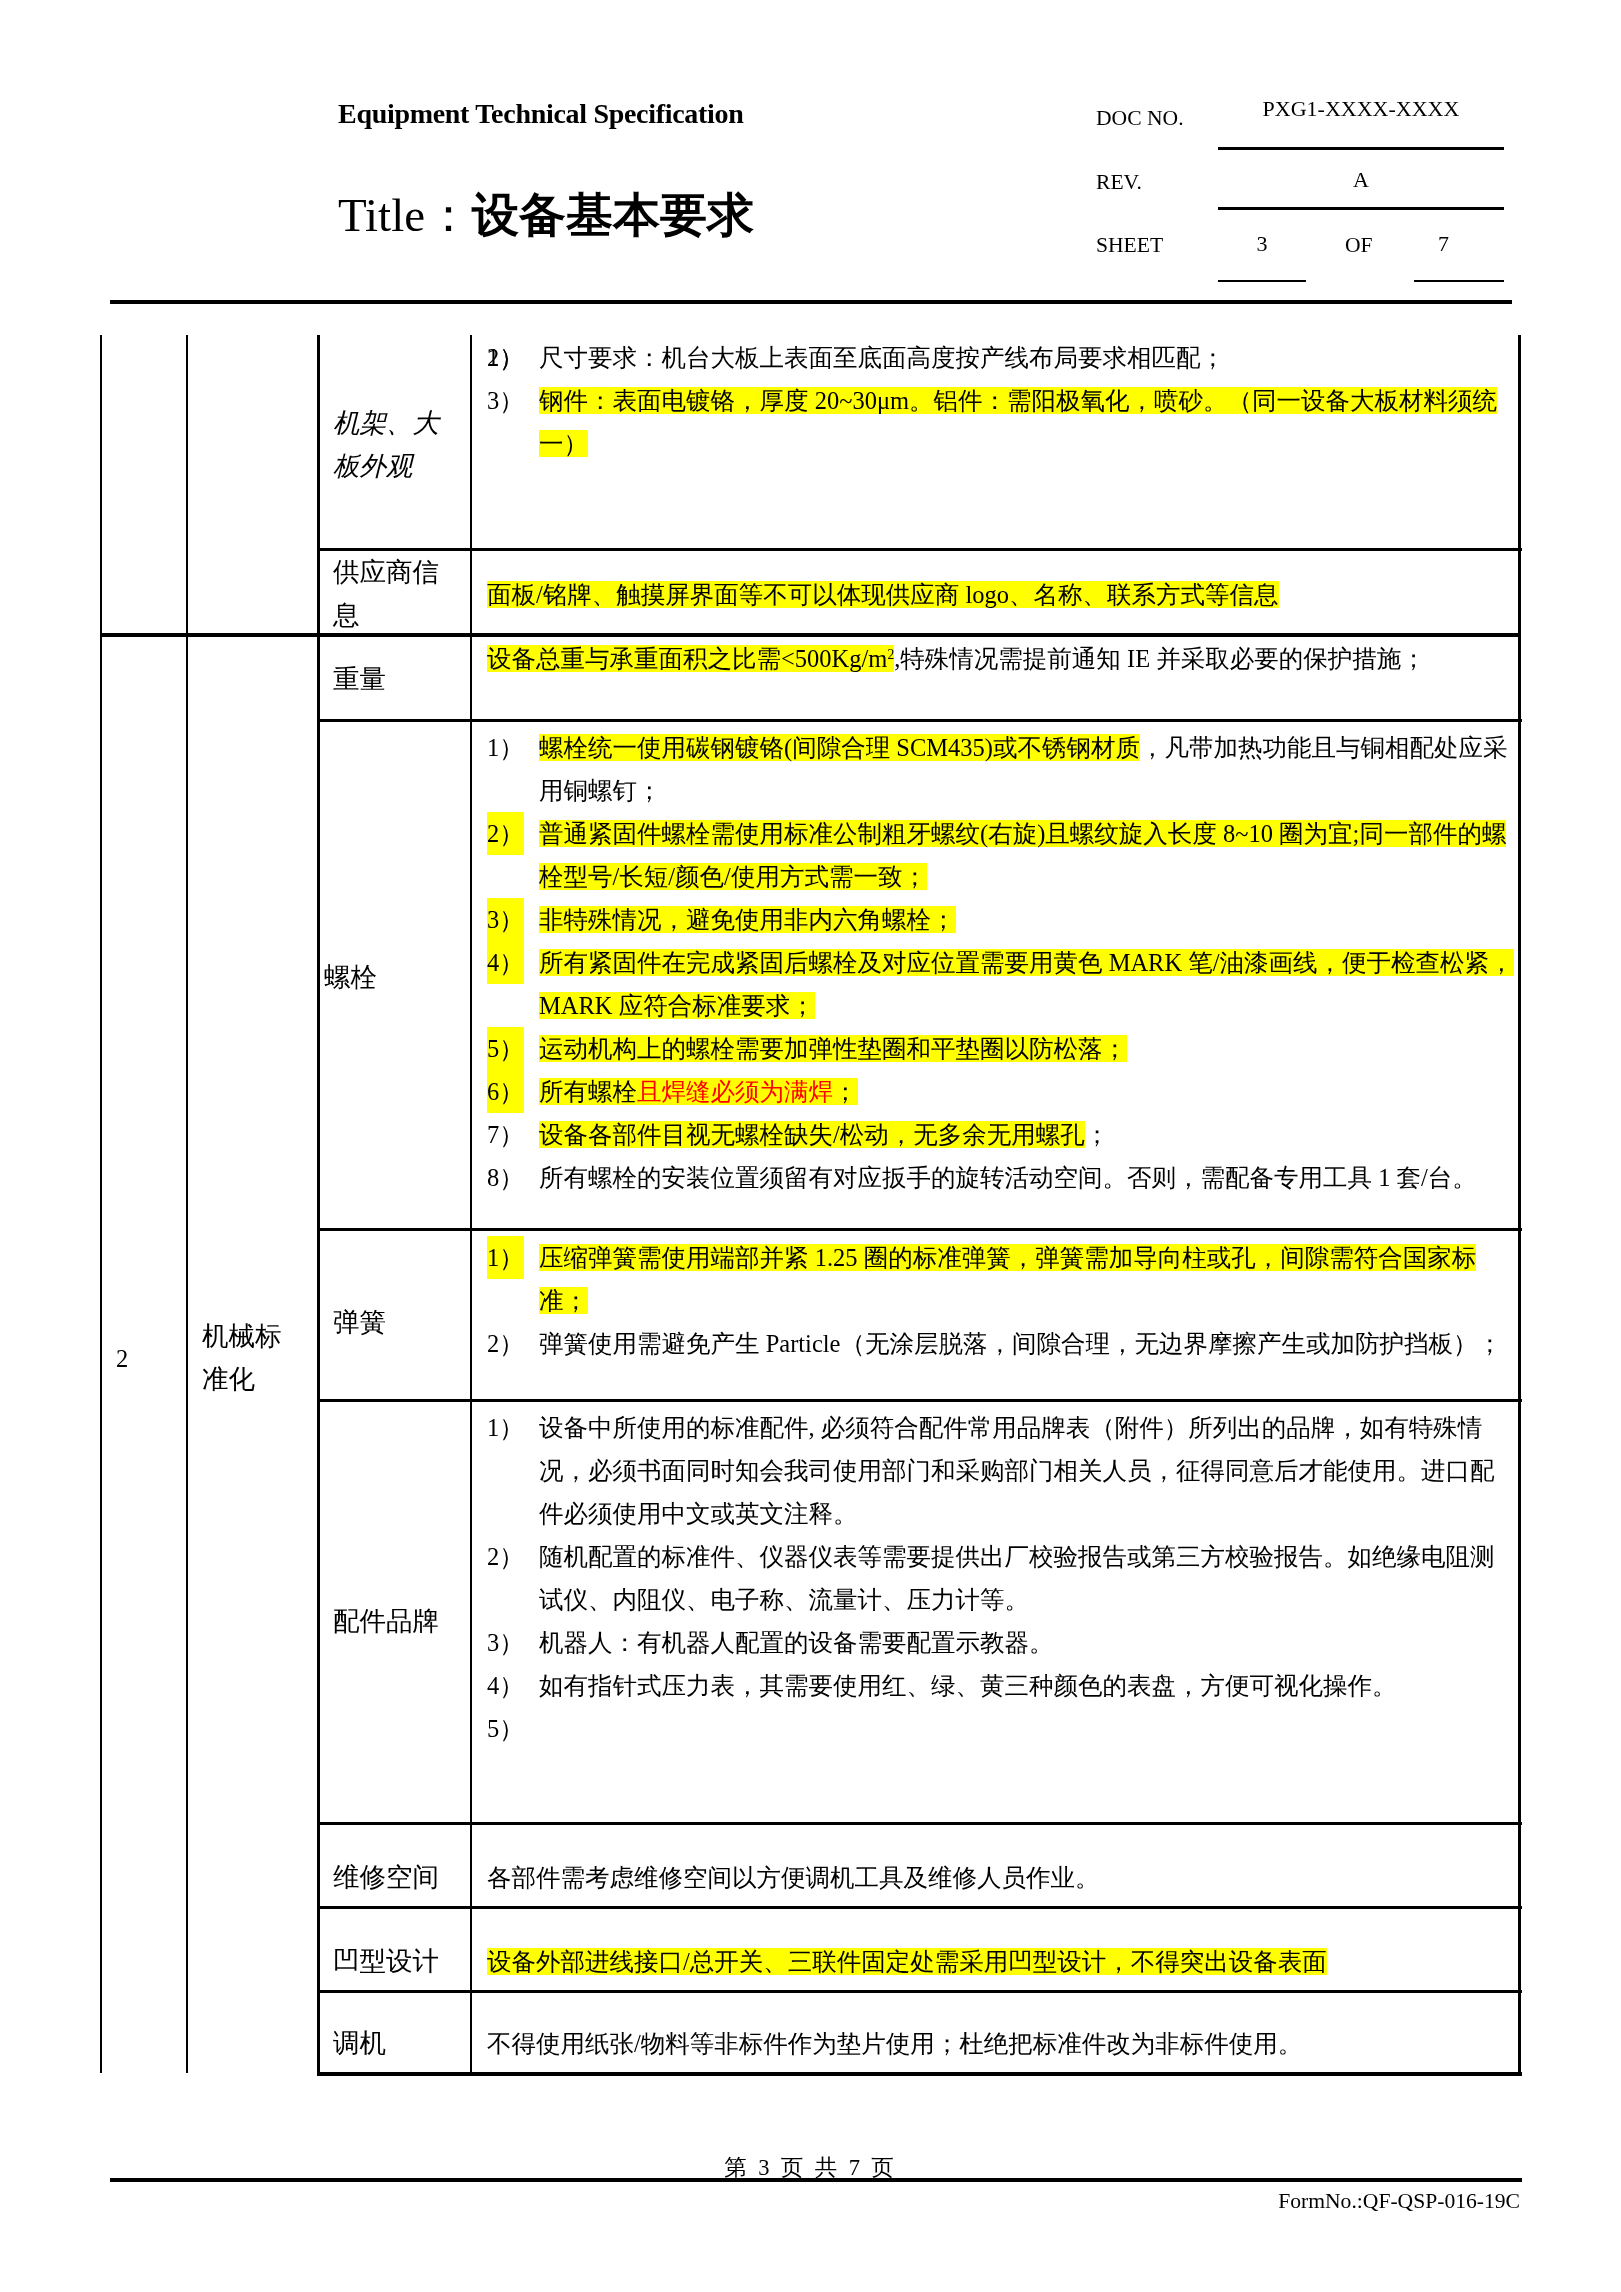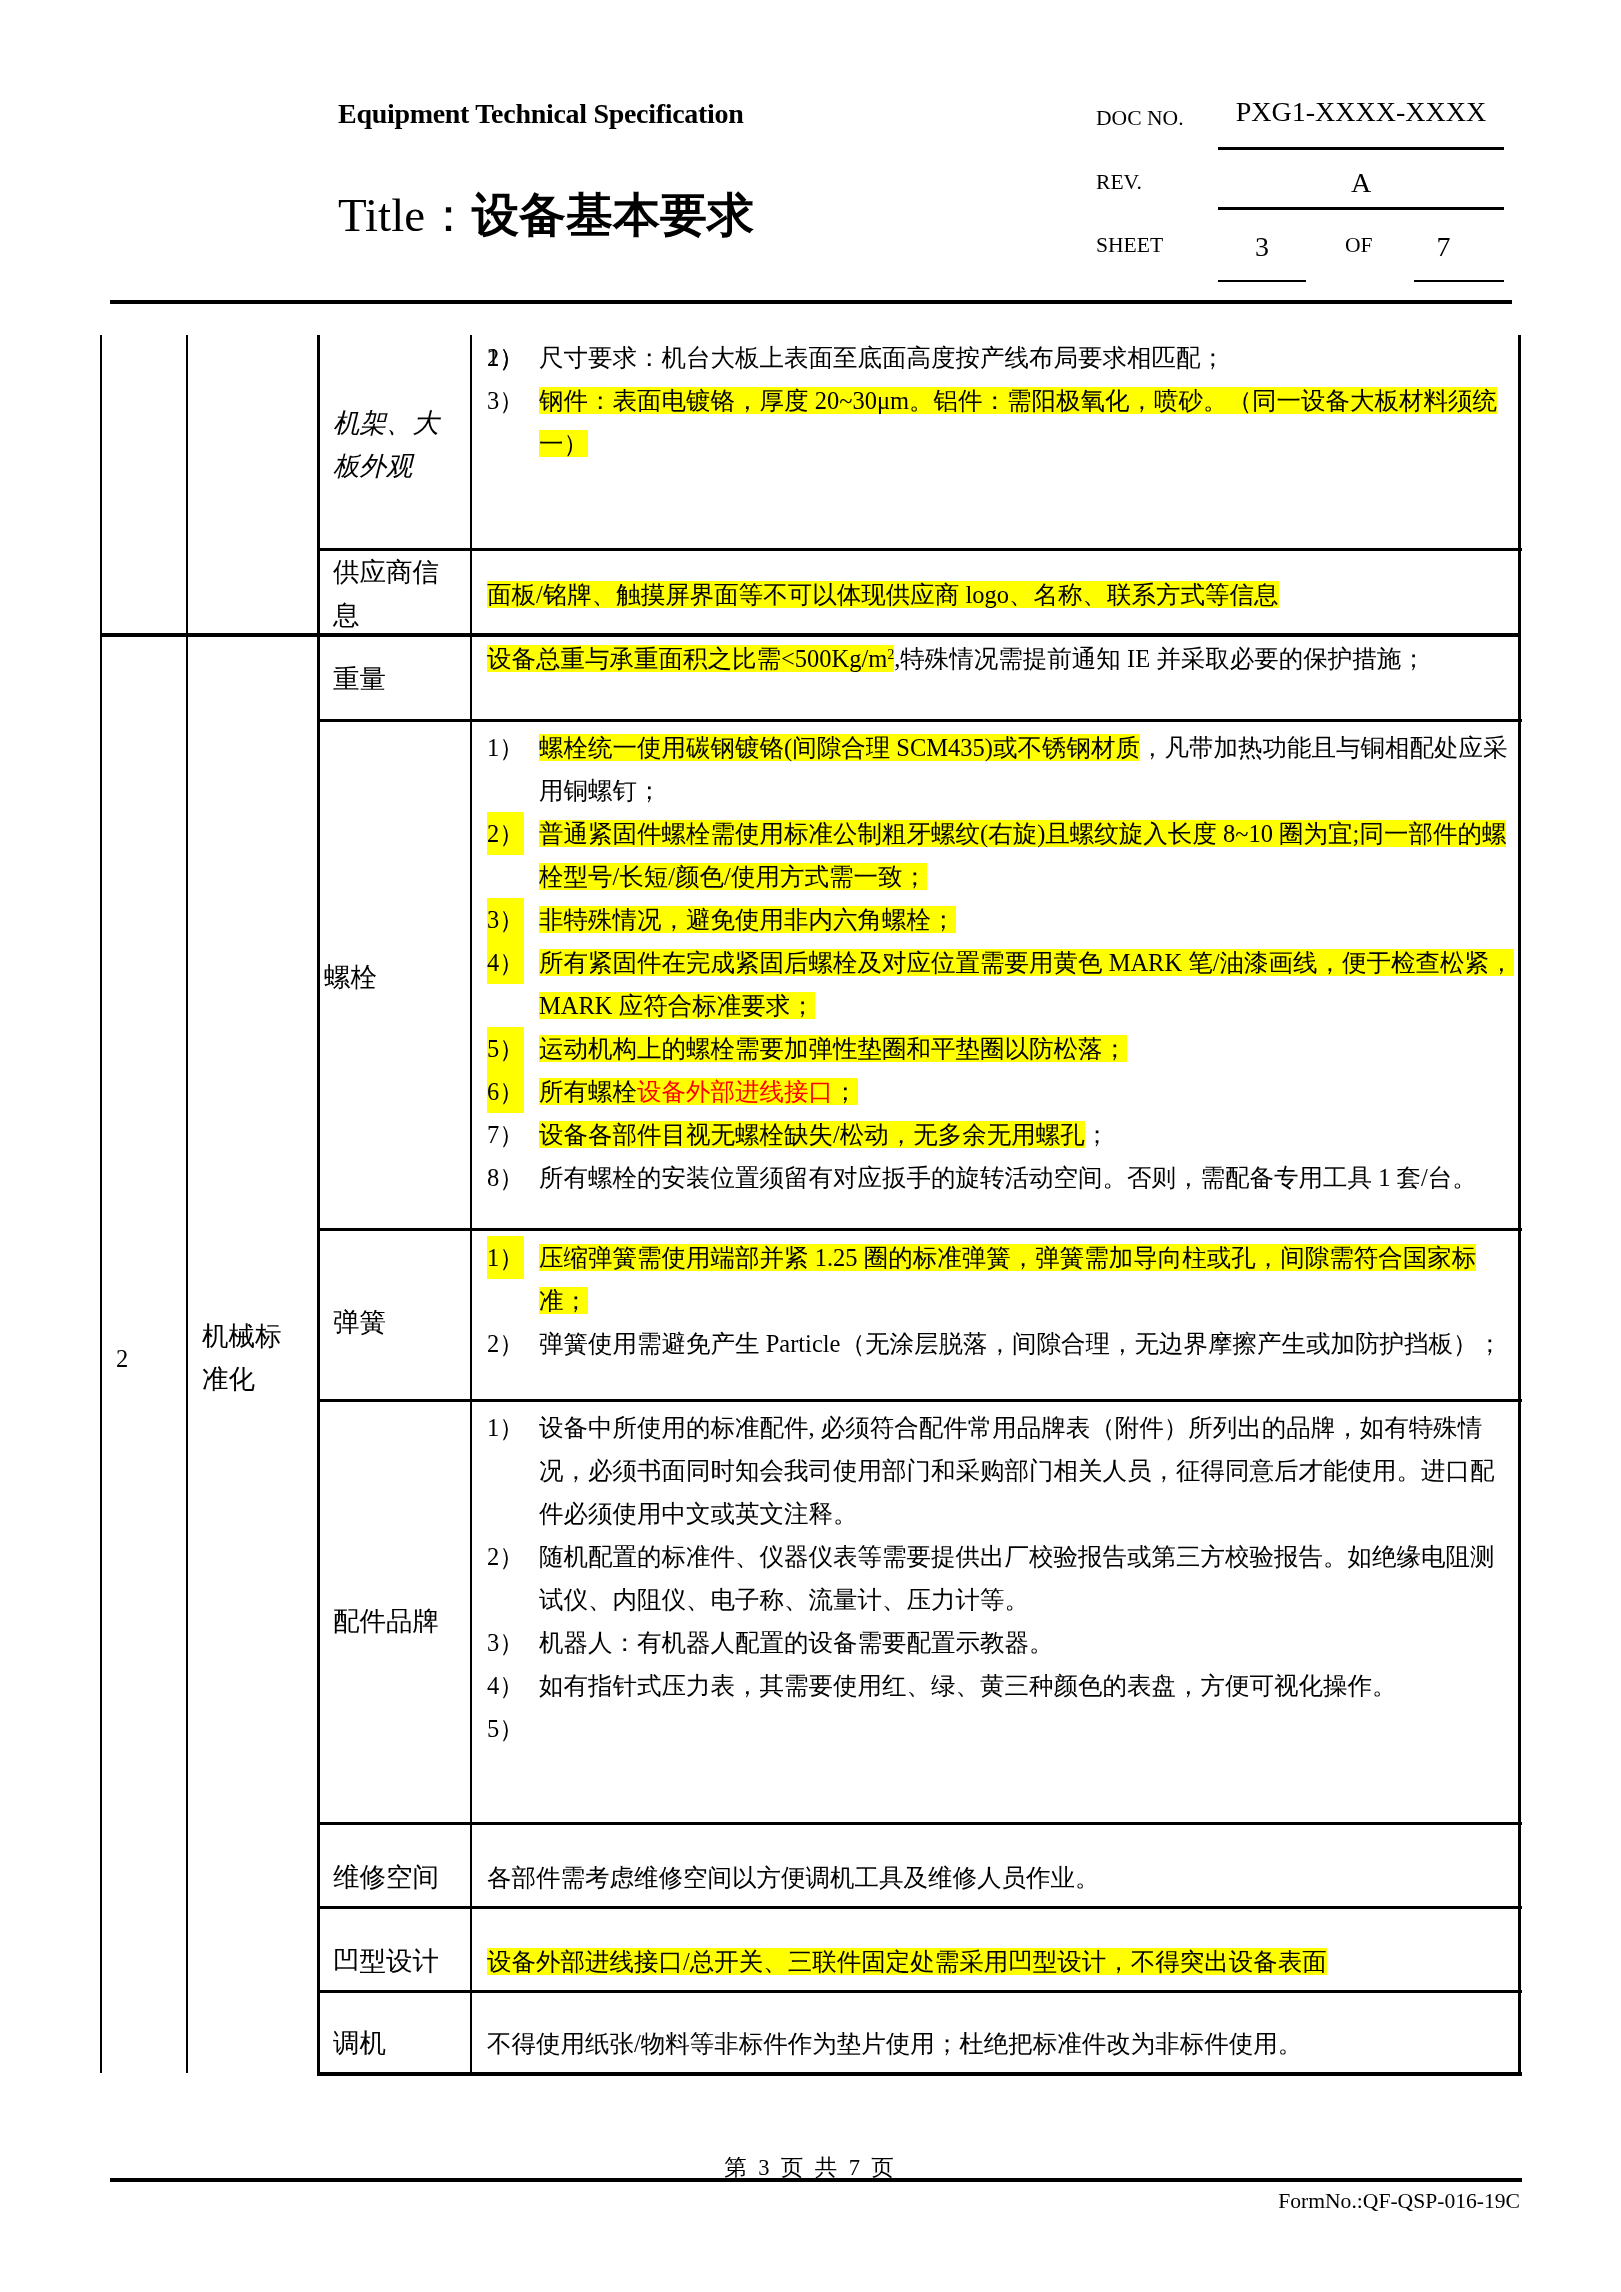--- a/index.html
+++ b/index.html
@@ -3,21 +3,21 @@
 <meta charset="utf-8">
 <style>
   html, body { margin: 0; padding: 0; background: #ffffff; }
   body { width: 1621px; height: 2293px; position: relative; overflow: hidden;
          font-family: "Liberation Serif", "DejaVu Serif", serif; color: #000; }
   .abs { position: absolute; }
   .doc-title { left: 338px; top: 98px; font-size: 28px; font-weight: bold; white-space: nowrap; letter-spacing: -0.3px; }
   .title-line { left: 338px; top: 184px; font-size: 47px; white-space: nowrap; }
   .title-line .zh { font-weight: bold; }
   .meta-label { font-size: 21.6px; white-space: nowrap; }
-  .meta-val { font-size: 28px; white-space: nowrap; text-align: center; }
+  .meta-val { font-size: 22px; white-space: nowrap; text-align: center; }
   .hline { position: absolute; background: #000; }
   .vline { position: absolute; background: #000; }
   .cell-label { position: absolute; font-size: 26.5px; line-height: 43px; }
   .content { position: absolute; font-size: 24.5px; line-height: 43px; }
   .item { position: relative; padding-left: 52px; }
   .item .num { position: absolute; left: 0; top: 0; }
   .hl { background: #ffff00; }
   .red { color: #ff0000; }
   .footer-page { left: 0; width: 1621px; top: 2152px; text-align: center; font-size: 22.5px; letter-spacing: 2.9px; }
   .footer-form { right: 101px; top: 2189px; font-size: 21.6px; white-space: nowrap; }
@@ -87,21 +87,21 @@
   <div class="cell-label" style="left:333px; top:658px;">重量</div>
   <div class="content" style="left:487px; top:637px; width:1027px;"><span class="hl"><span>设备总重与承重面积之比需&lt;500Kg/m</span><sup>2</sup></span><span>,特殊情况需提前通知 IE 并采取必要的保护措施；</span></div>
 
   <div class="cell-label" style="left:324px; top:956px;">螺栓</div>
   <div class="content" style="left:487px; top:726px; width:1027px;">
     <div class="item"><span class="num">1）</span><span class="hl">螺栓统一使用碳钢镀铬(间隙合理 SCM435)或不锈钢材质</span><span>，凡带加热功能且与铜相配处应采用铜螺钉；</span></div>
     <div class="item"><span class="num hl">2）</span><span class="hl">普通紧固件螺栓需使用标准公制粗牙螺纹(右旋)且螺纹旋入长度 8~10 圈为宜;同一部件的螺栓型号/长短/颜色/使用方式需一致；</span></div>
     <div class="item"><span class="num hl">3）</span><span class="hl">非特殊情况，避免使用非内六角螺栓；</span></div>
     <div class="item"><span class="num hl">4）</span><span class="hl">所有紧固件在完成紧固后螺栓及对应位置需要用黄色 MARK 笔/油漆画线，便于检查松紧，MARK 应符合标准要求；</span></div>
     <div class="item"><span class="num hl">5）</span><span class="hl">运动机构上的螺栓需要加弹性垫圈和平垫圈以防松落；</span></div>
-    <div class="item"><span class="num hl">6）</span><span class="hl"><span>所有螺栓</span><span class="red">设备外部进线接口</span><span>；</span></span></div>
+    <div class="item"><span class="num hl">6）</span><span class="hl"><span>所有螺栓</span><span class="red">且焊缝必须为满焊</span><span>；</span></span></div>
     <div class="item"><span class="num">7）</span><span class="hl">设备各部件目视无螺栓缺失/松动，无多余无用螺孔</span><span>；</span></div>
     <div class="item"><span class="num">8）</span><span>所有螺栓的安装位置须留有对应扳手的旋转活动空间。否则，需配备专用工具 1 套/台。</span></div>
   </div>
 
   <div class="cell-label" style="left:333px; top:1301px;">弹簧</div>
   <div class="content" style="left:487px; top:1236px; width:1027px;">
     <div class="item"><span class="num hl">1）</span><span class="hl">压缩弹簧需使用端部并紧 1.25 圈的标准弹簧，弹簧需加导向柱或孔，间隙需符合国家标准；</span></div>
     <div class="item"><span class="num">2）</span><span>弹簧使用需避免产生 Particle（无涂层脱落，间隙合理，无边界摩擦产生或加防护挡板）；</span></div>
   </div>
 

